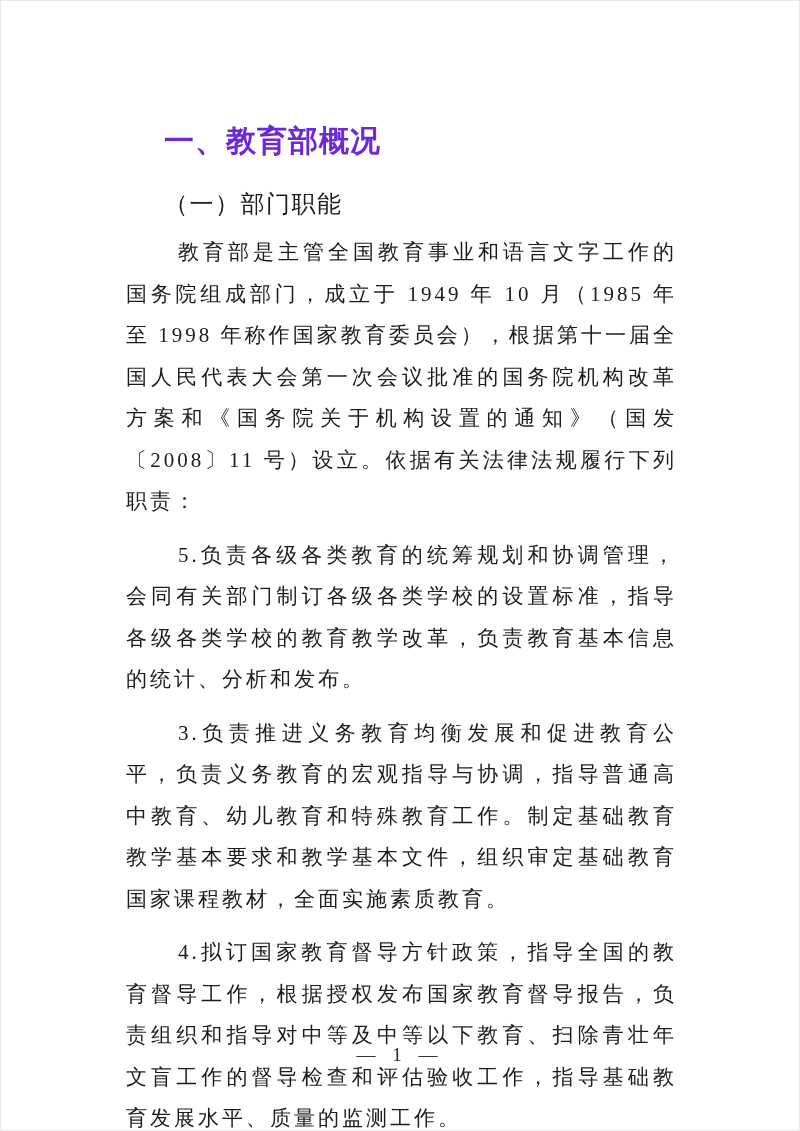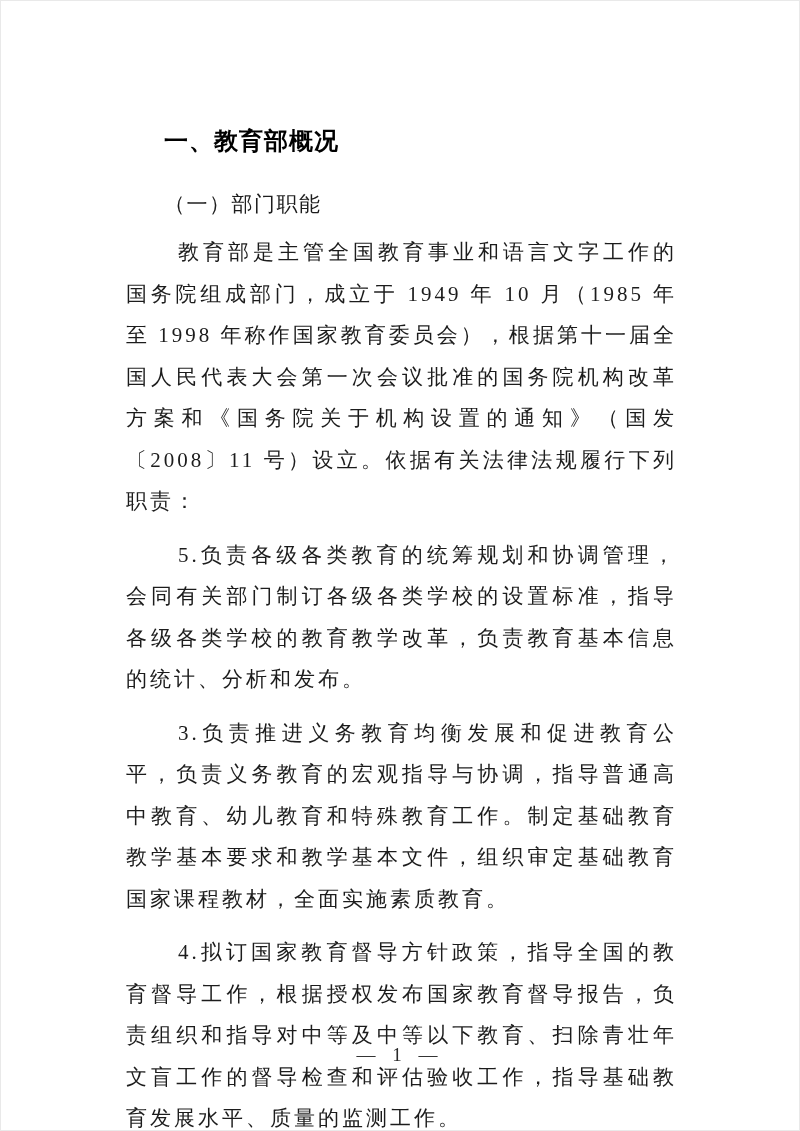--- a/index.html
+++ b/index.html
@@ -15,30 +15,30 @@
     background: #ffffff;
     border: 1px solid #e9e9e9;
     padding: 124px 110px 0 113px;
     overflow: hidden;
     color: #1c1c1c;
   }
   .section-title {
     margin: 0 0 0 50px;
     font-family: "Liberation Sans", "DejaVu Sans", sans-serif;
     font-weight: 700;
-    font-size: 24px;
+    font-size: 30px;
     line-height: 32px;
     letter-spacing: 1px;
-    color: #000000;
+    color: #6d28d9;
   }
   .subsection-title {
     margin: 33px 0 0 50px;
     font-family: "Liberation Serif", "DejaVu Serif", serif;
     font-weight: 400;
-    font-size: 21px;
+    font-size: 24px;
     line-height: 29px;
     letter-spacing: 1.5px;
     color: #1c1c1c;
   }
   .body-text {
     margin-top: 13px;
   }
   .para {
     margin: 12px;
     font-family: "Liberation Serif", "DejaVu Serif", serif;

